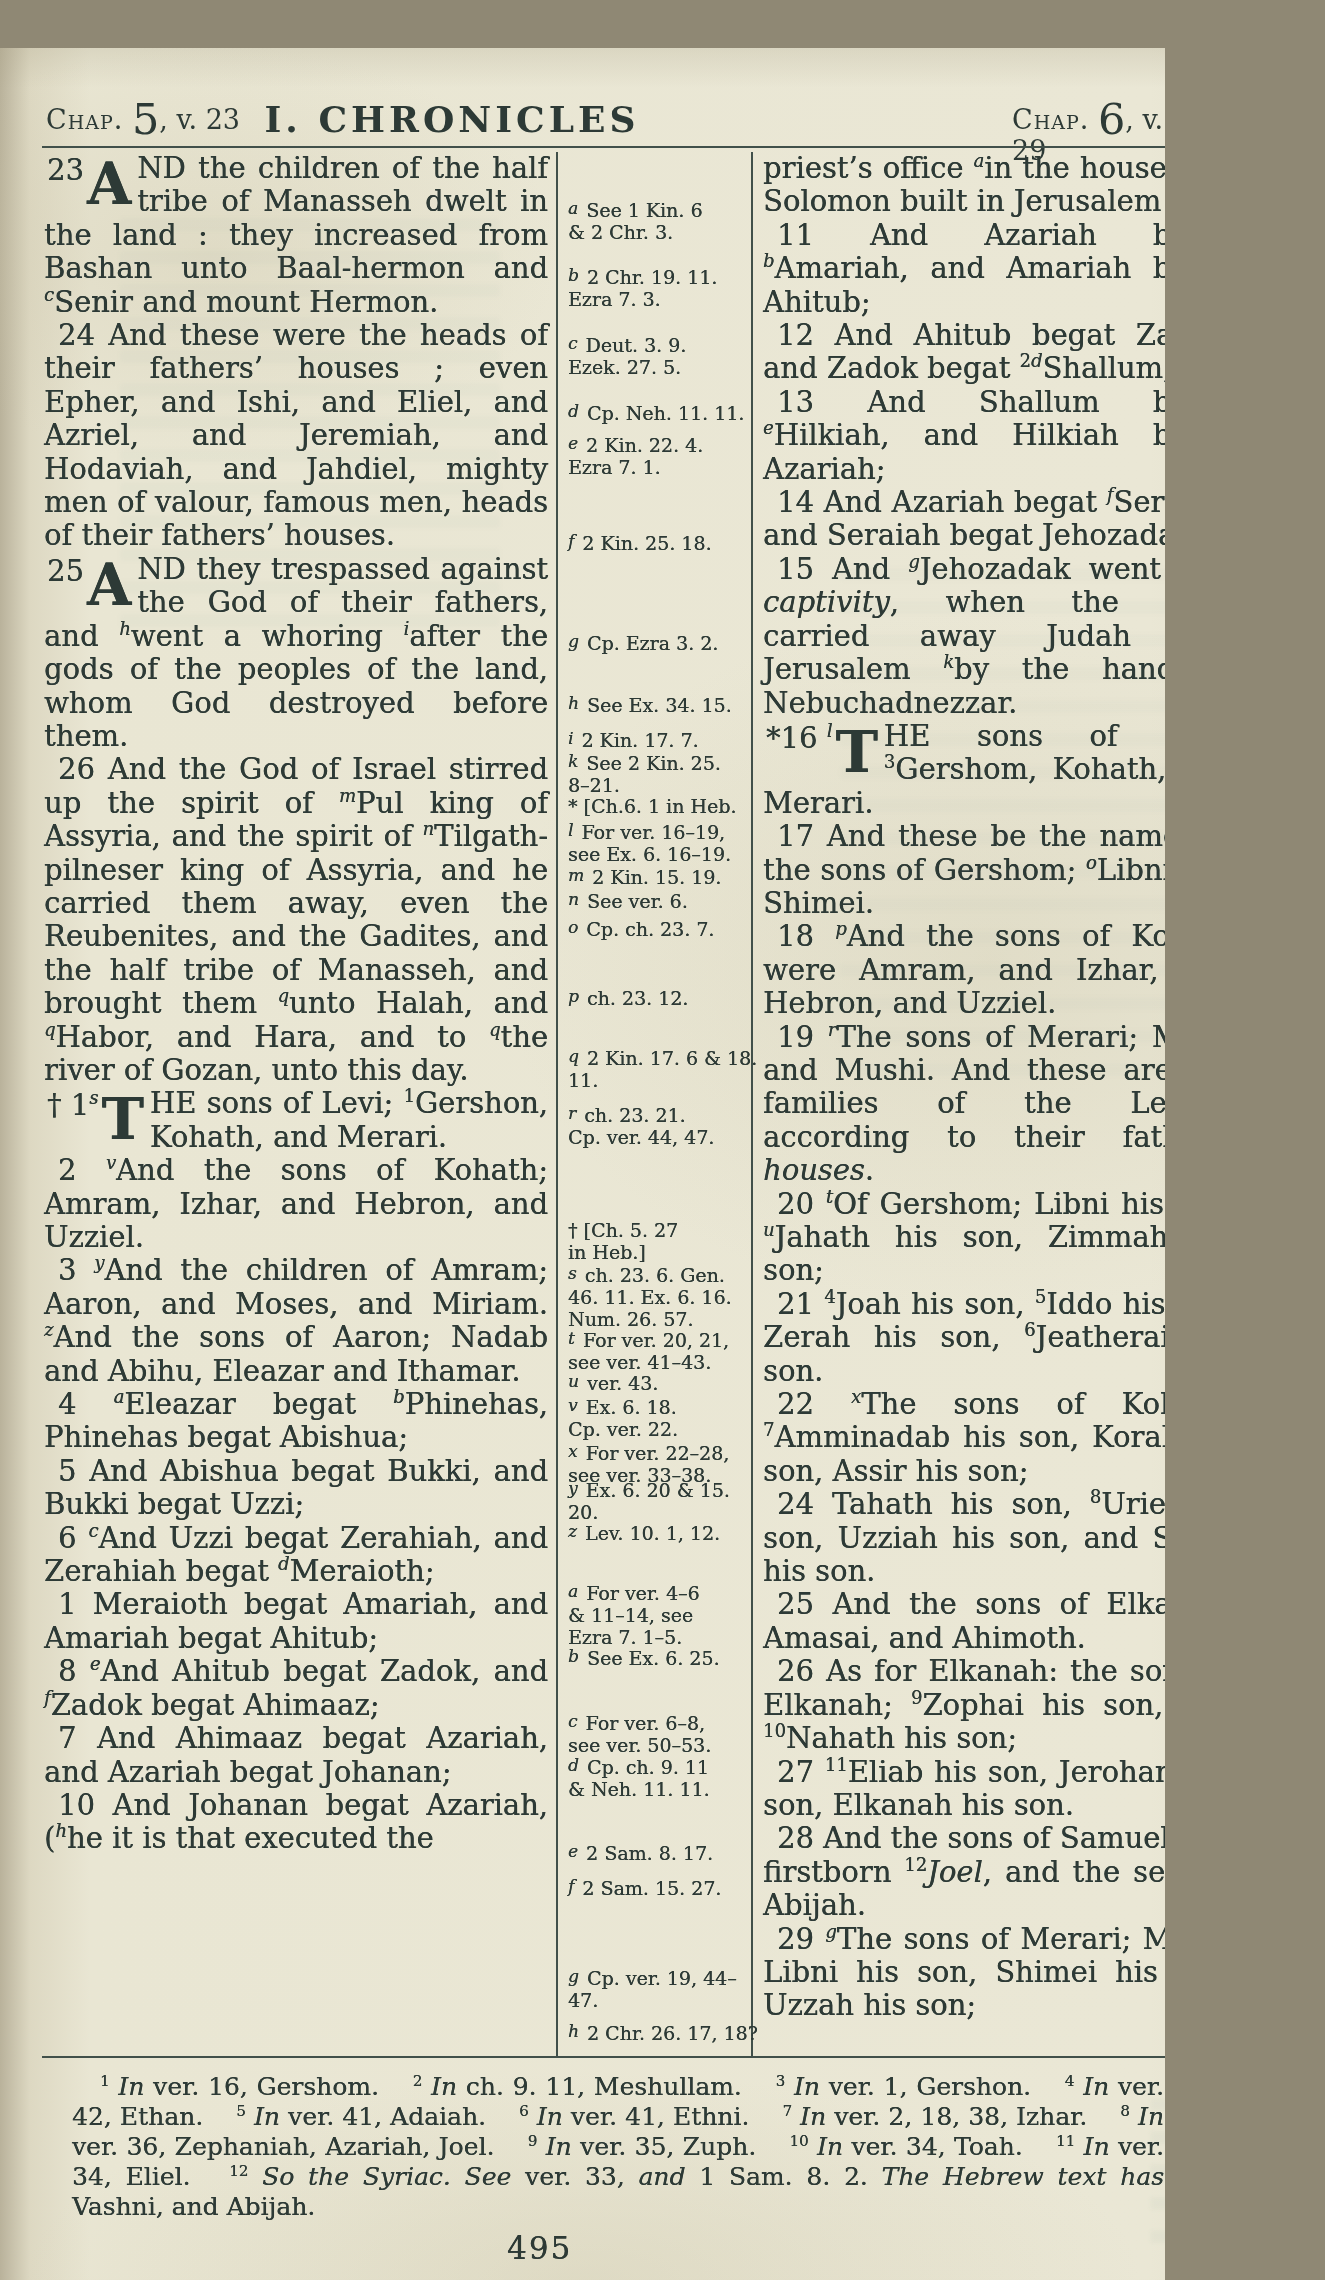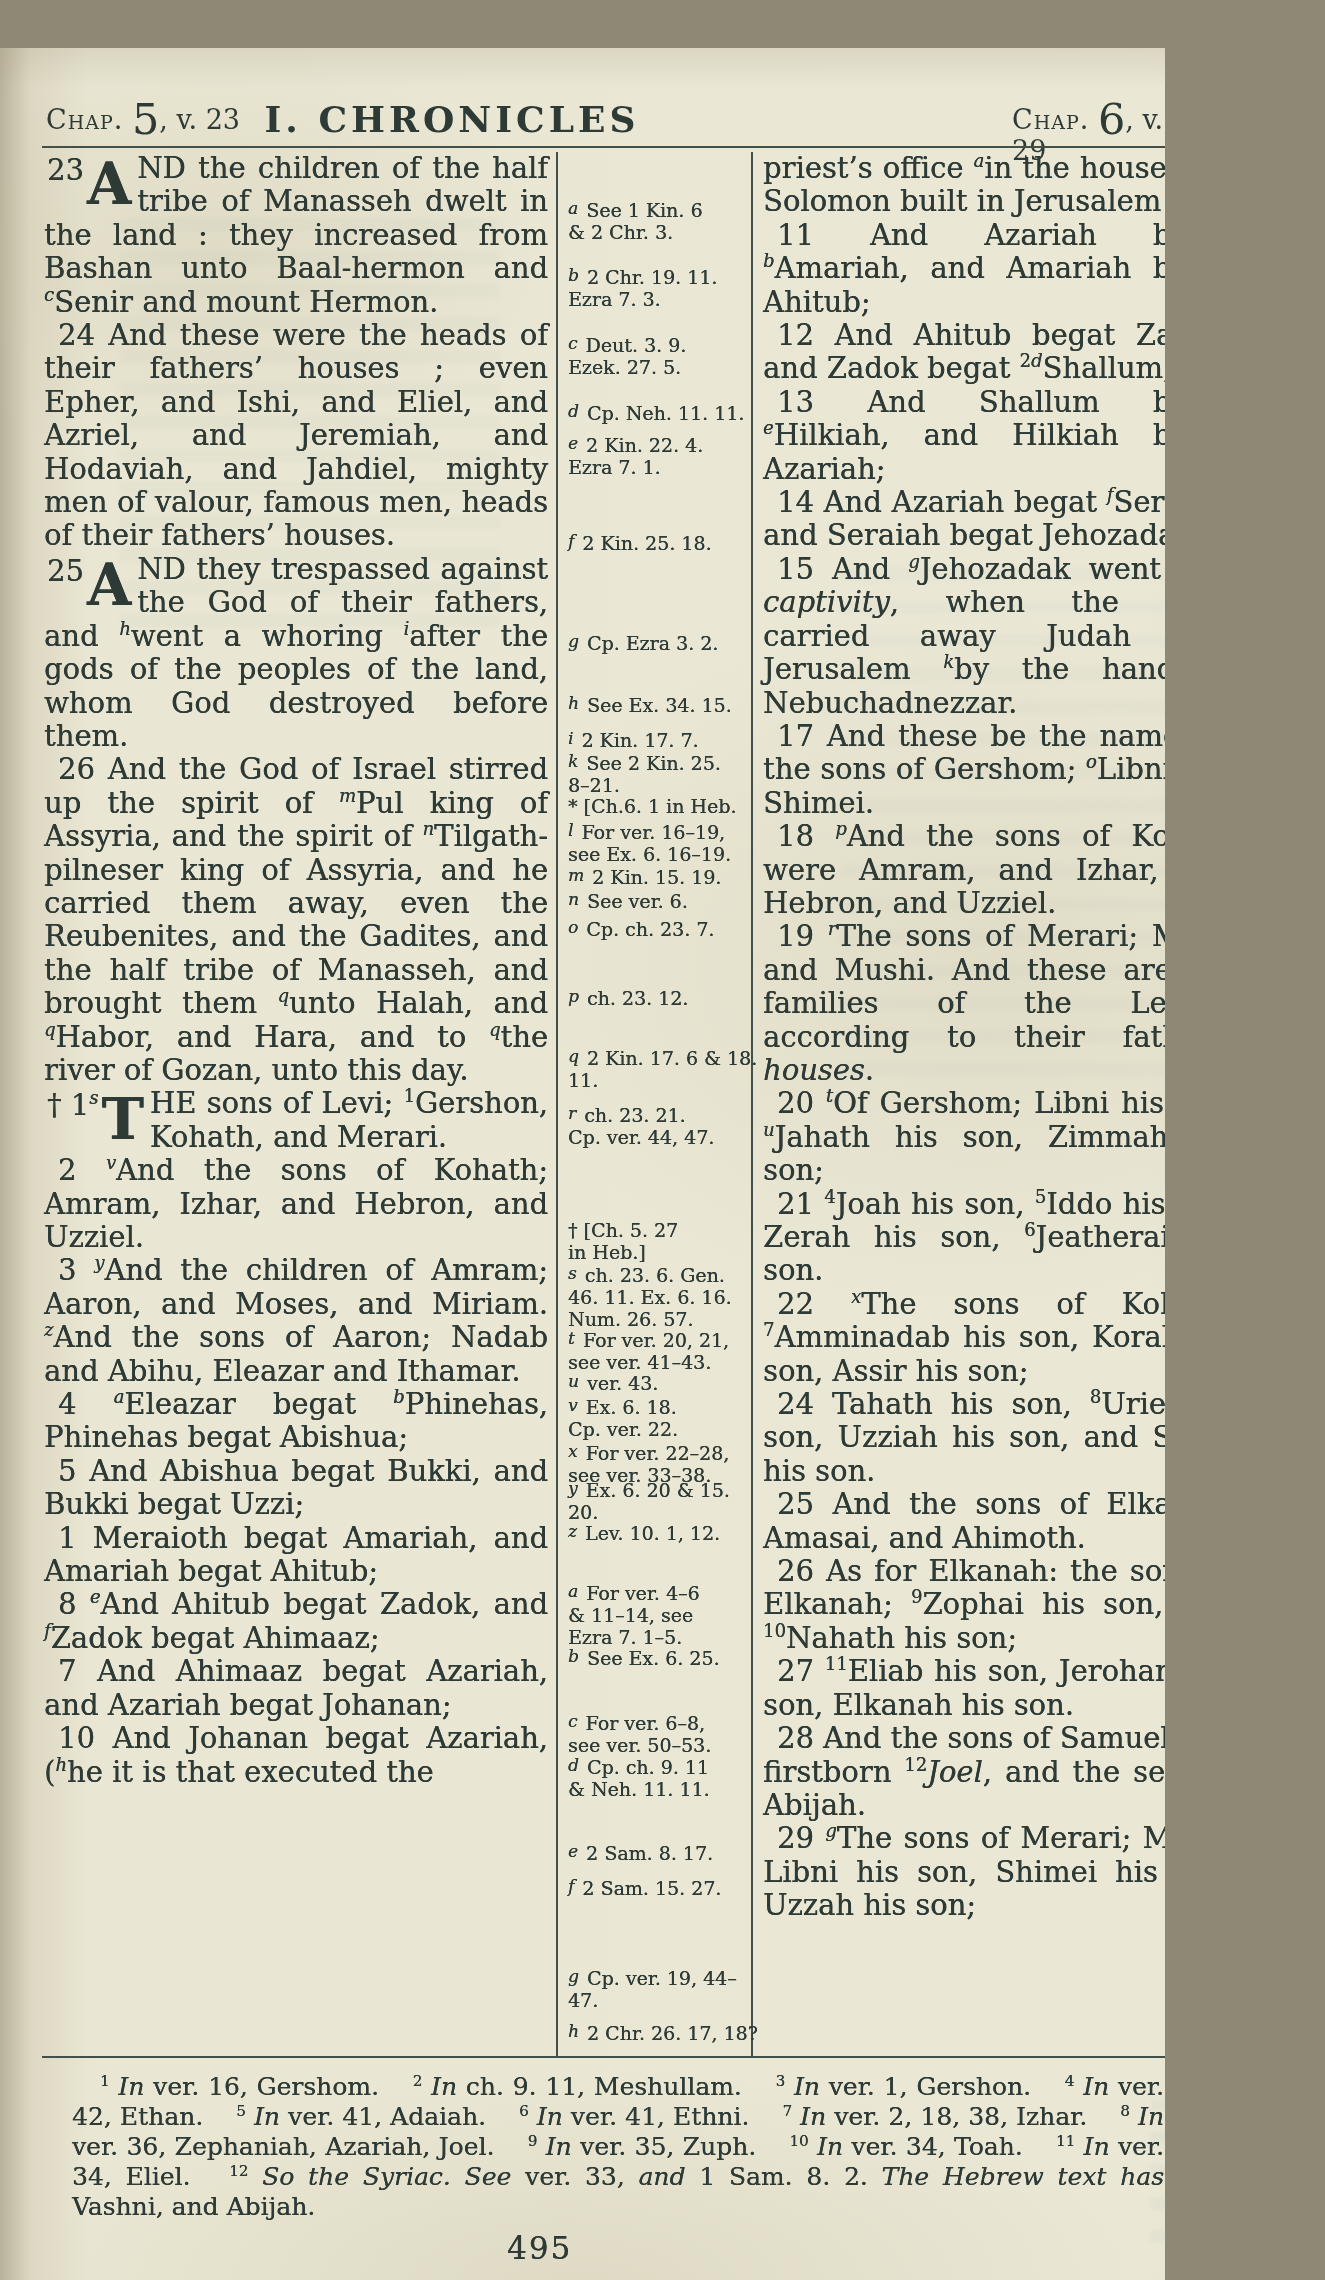--- a/index.html
+++ b/index.html
@@ -82,20 +82,21 @@
   <div class="col col-left">
     <div class="para dcap"><span class="capwrap"><span class="vn">23</span><span class="cap">A</span></span>ND the children of the half tribe of Manasseh dwelt in the land : they increased from Bashan unto Baal-hermon and <sup class="l">c</sup>Senir and mount Hermon.</div>
     <div class="para">24 And these were the heads of their fathers’ houses ; even Epher, and Ishi, and Eliel, and Azriel, and Jeremiah, and Hodaviah, and Jahdiel, mighty men of valour, famous men, heads of their fathers’ houses.</div>
     <div class="para dcap"><span class="capwrap"><span class="vn">25</span><span class="cap">A</span></span>ND they trespassed against the God of their fathers, and <sup class="l">h</sup>went a whoring <sup class="l">i</sup>after the gods of the peoples of the land, whom God destroyed before them.</div>
     <div class="para">26 And the God of Israel stirred up the spirit of <sup class="l">m</sup>Pul king of Assyria, and the spirit of <sup class="l">n</sup>Tilgath-pilneser king of Assyria, and he carried them away, even the Reubenites, and the Gadites, and the half tribe of Manasseh, and brought them <sup class="l">q</sup>unto Halah, and <sup class="l">q</sup>Habor, and Hara, and to <sup class="l">q</sup>the river of Gozan, unto this day.</div>
     <div class="para dcap"><span class="capwrap"><span class="vn">† 1<sup class="l">s</sup></span><span class="cap">T</span></span>HE sons of Levi; <sup class="n">1</sup>Gershon, Kohath, and Merari.</div>
     <div class="para">2 <sup class="l">v</sup>And the sons of Kohath; Amram, Izhar, and Hebron, and Uzziel.</div>
     <div class="para">3 <sup class="l">y</sup>And the children of Amram; Aaron, and Moses, and Miriam. <sup class="l">z</sup>And the sons of Aaron; Nadab and Abihu, Eleazar and Ithamar.</div>
     <div class="para">4 <sup class="l">a</sup>Eleazar begat <sup class="l">b</sup>Phinehas, Phinehas begat Abishua;</div>
     <div class="para">5 And Abishua begat Bukki, and Bukki begat Uzzi;</div>
+    <div class="para">6 <sup class="l">c</sup>And Uzzi begat Zerahiah, and Zerahiah begat <sup class="l">d</sup>Meraioth;</div>
     <div class="para">1 Meraioth begat Amariah, and Amariah begat Ahitub;</div>
     <div class="para">8 <sup class="l">e</sup>And Ahitub begat Zadok, and <sup class="l">f</sup>Zadok begat Ahimaaz;</div>
     <div class="para">7 And Ahimaaz begat Azariah, and Azariah begat Johanan;</div>
     <div class="para">10 And Johanan begat Azariah, (<sup class="l">h</sup>he it is that executed the</div>
   </div>
 
   <div class="refcol">
     <div class="ref" style="top:45px"><i class="mk">a</i> See 1 Kin. 6<br>&amp; 2 Chr. 3.</div>
     <div class="ref" style="top:112px"><i class="mk">b</i> 2 Chr. 19. 11.<br>Ezra 7. 3.</div>
     <div class="ref" style="top:180px"><i class="mk">c</i> Deut. 3. 9.<br>Ezek. 27. 5.</div>
@@ -132,20 +133,21 @@
     <div class="ref" style="top:1868px"><i class="mk">h</i> 2 Chr. 26. 17, 18?</div>
   </div>
 
   <div class="col col-right">
     <div class="para cont">priest’s office <sup class="l">a</sup>in the house that Solomon built in Jerusalem :)</div>
     <div class="para">11 And Azariah begat <sup class="l">b</sup>Amariah, and Amariah begat Ahitub;</div>
     <div class="para">12 And Ahitub begat Zadok, and Zadok begat <sup class="n">2</sup><sup class="l">d</sup>Shallum;</div>
     <div class="para">13 And Shallum begat <sup class="l">e</sup>Hilkiah, and Hilkiah begat Azariah;</div>
     <div class="para">14 And Azariah begat <sup class="l">f</sup>Seraiah, and Seraiah begat Jehozadak;</div>
     <div class="para">15 And <sup class="l">g</sup>Jehozadak went <i>into captivity</i>, when the <span class="sc">Lord</span> carried away Judah and Jerusalem <sup class="l">k</sup>by the hand of Nebuchadnezzar.</div>
+    <div class="para dcap"><span class="capwrap"><span class="vn">*16 <sup class="l">l</sup></span><span class="cap">T</span></span>HE sons of Levi; <sup class="n">3</sup>Gershom, Kohath, and Merari.</div>
     <div class="para">17 And these be the names of the sons of Gershom; <sup class="l">o</sup>Libni and Shimei.</div>
     <div class="para">18 <sup class="l">p</sup>And the sons of Kohath were Amram, and Izhar, and Hebron, and Uzziel.</div>
     <div class="para">19 <sup class="l">r</sup>The sons of Merari; Mahli and Mushi.  And these are the families of the Levites according to their fathers’ <i>houses</i>.</div>
     <div class="para">20 <sup class="l">t</sup>Of Gershom; Libni his son, <sup class="l">u</sup>Jahath his son, Zimmah his son;</div>
     <div class="para">21 <sup class="n">4</sup>Joah his son, <sup class="n">5</sup>Iddo his son, Zerah his son, <sup class="n">6</sup>Jeatherai his son.</div>
     <div class="para">22 <sup class="l">x</sup>The sons of Kohath; <sup class="n">7</sup>Amminadab his son, Korah his son, Assir his son;</div>
     <div class="para">24 Tahath his son, <sup class="n">8</sup>Uriel his son, Uzziah his son, and Shaul his son.</div>
     <div class="para">25 And the sons of Elkanah; Amasai, and Ahimoth.</div>
     <div class="para">26 As for Elkanah: the sons of Elkanah; <sup class="n">9</sup>Zophai his son, and <sup class="n">10</sup>Nahath his son;</div>
     <div class="para">27 <sup class="n">11</sup>Eliab his son, Jeroham his son, Elkanah his son.</div>

